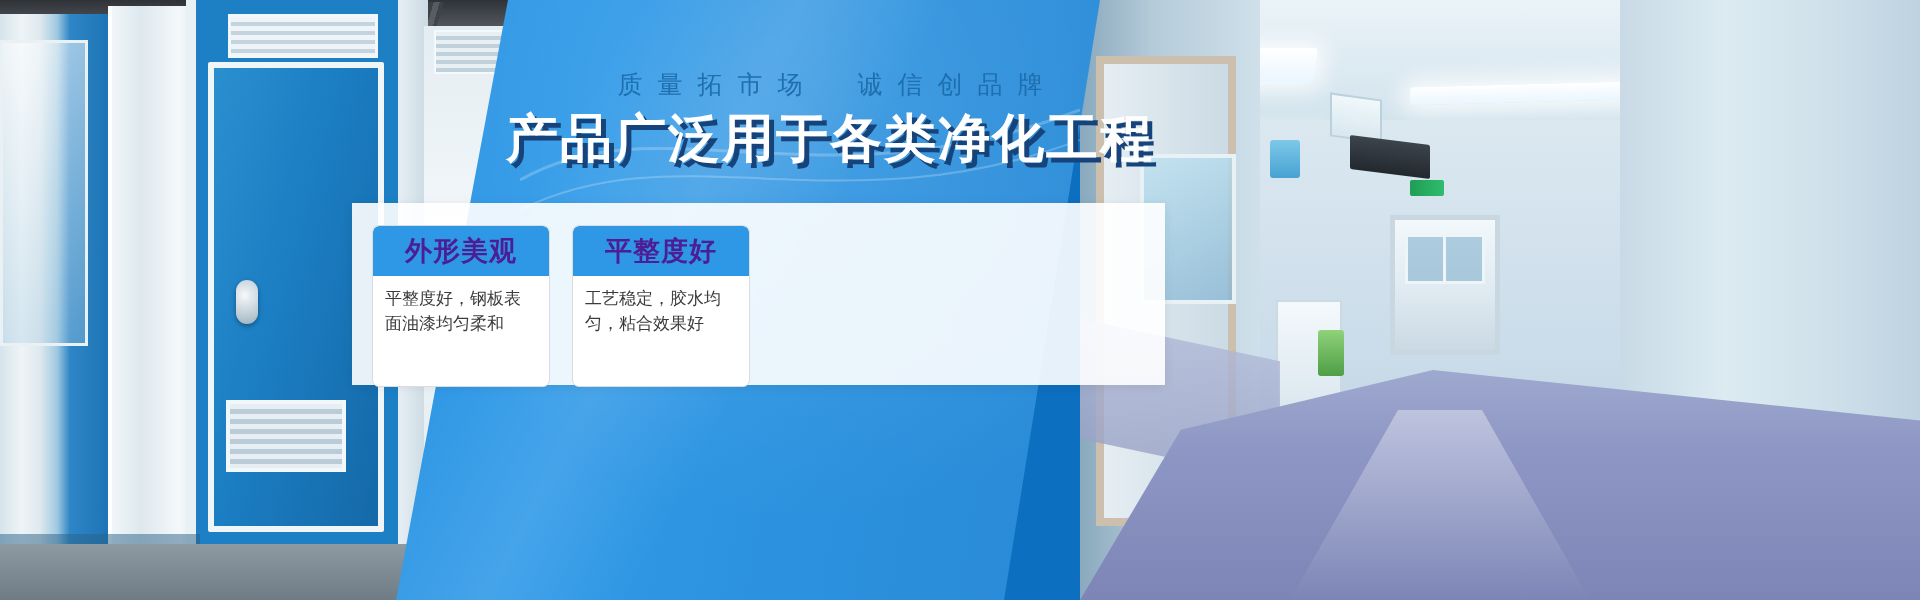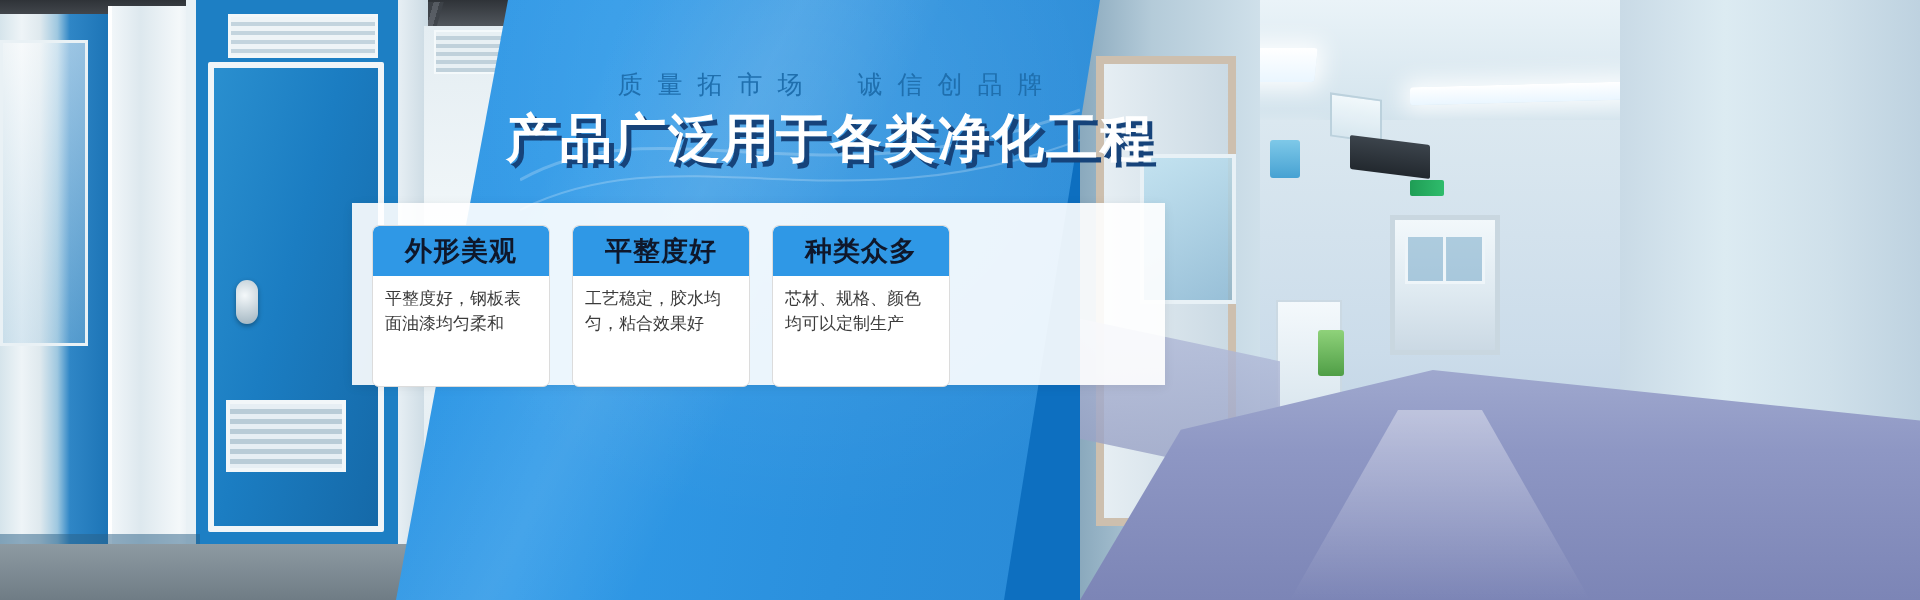--- a/index.html
+++ b/index.html
@@ -256,21 +256,21 @@
   }
   .card{
     width: 178px; flex: 0 0 178px;
     background: #ffffff;
     border: 1px solid #dcdcdc;
     border-radius: 7px;
     overflow:hidden;
   }
   .card-head{
     background: #2f98e6;
-    color: #0f172a;
+    color: #4c1d95;
     font-size: 27px;
     font-weight: 700;
     text-align:center;
     line-height: 50px;
     height: 50px;
     letter-spacing: 1px;
     border-radius: 6px 6px 0 0;
     font-family: "DejaVu Sans", "Liberation Sans", sans-serif;
   }
   .card-body{
@@ -346,21 +346,17 @@
     <div class="card">
       <div class="card-head">外形美观</div>
       <div class="card-body">平整度好，钢板表面油漆均匀柔和</div>
     </div>
 
     <div class="card">
       <div class="card-head">平整度好</div>
       <div class="card-body">工艺稳定，胶水均匀，粘合效果好</div>
     </div>
 
-    <div class="card">
-      <div class="card-head">种类众多</div>
-      <div class="card-body">芯材、规格、颜色均可以定制生产</div>
-    </div>
 
 
   </div>
 
 </div>
 
 </body></html>

